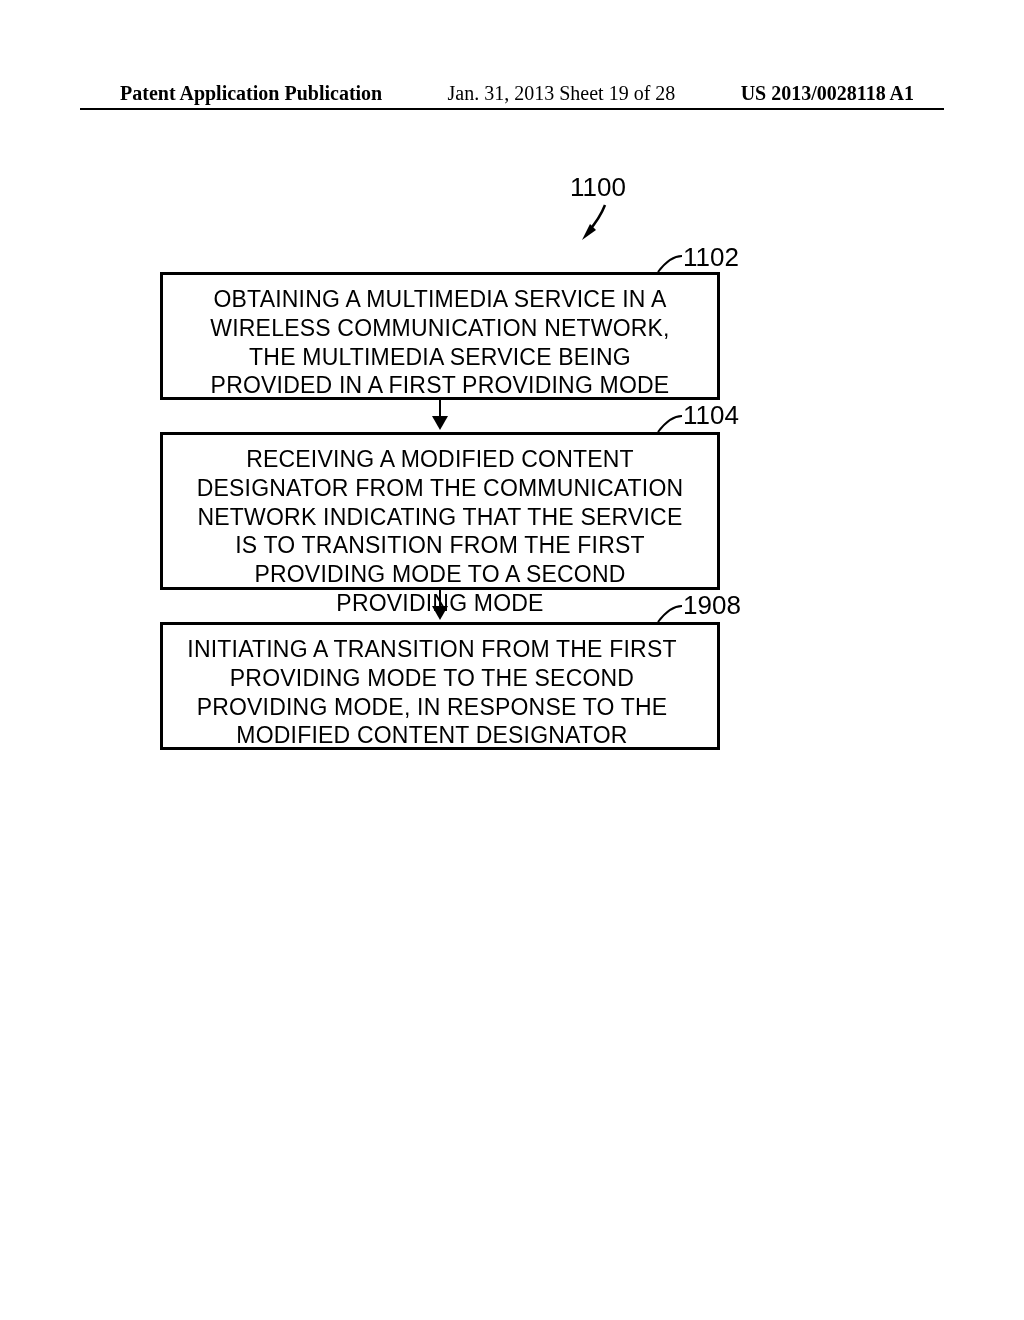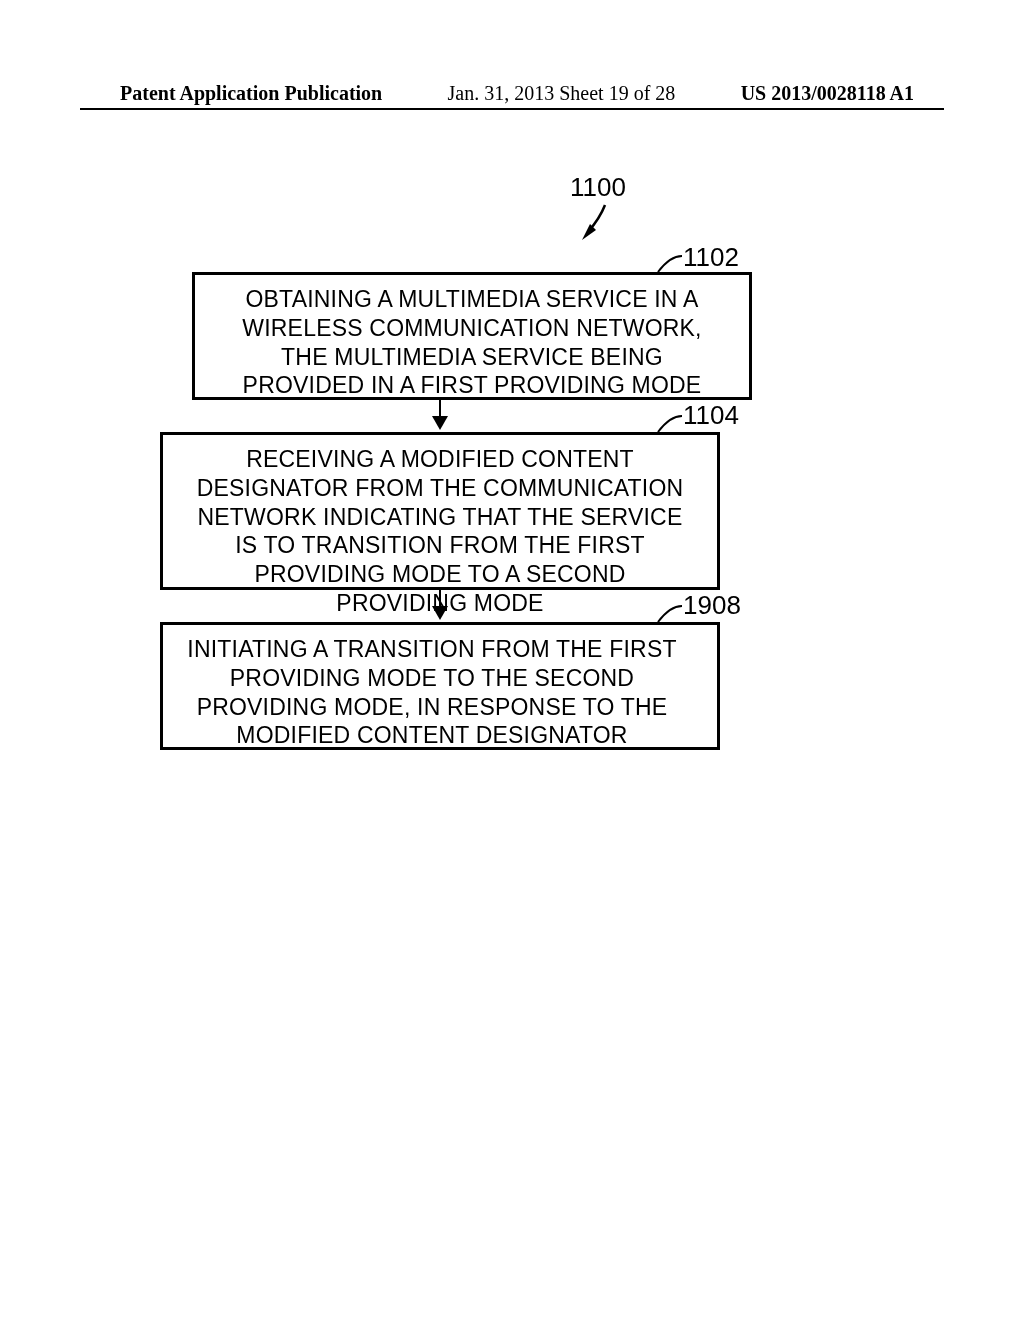--- a/index.html
+++ b/index.html
@@ -40,21 +40,21 @@
     <svg style="position:absolute; top:40px; left:560px;" width="70" height="50">
       <path d="M 45 5 Q 40 18 28 32" stroke="#000" stroke-width="2.5" fill="none"></path>
       <polygon points="22,40 36,30 30,24" fill="#000"></polygon>
     </svg>
 
     <div class="refnum" style="top: 64px; left: 683px; margin-top: 18px;">1102</div>
     <svg style="position:absolute; top:86px; left:652px;" width="36" height="30">
       <path d="M 30 10 Q 18 10 6 26" stroke="#000" stroke-width="2" fill="none"></path>
     </svg>
 
-    <div class="box" style="top: 112px; left: 160px; width: 560px; height: 128px; margin-left: 32px;">
+    <div class="box" style="top: 112px; left: 160px; width: 560px; height: 128px;">
       <span>OBTAINING A MULTIMEDIA SERVICE IN A WIRELESS COMMUNICATION NETWORK, THE MULTIMEDIA SERVICE BEING PROVIDED IN A FIRST PROVIDING MODE</span>
     </div>
 
     <div style="position:absolute; top:240px; left:160px; width:560px; height:32px;">
       <div class="arrow-line" style="top:0; height:18px;"></div>
       <div class="arrow-head" style="top:16px;"></div>
     </div>
 
     <div class="refnum" style="top: 240px; left: 683px;">1104</div>
     <svg style="position:absolute; top:246px; left:652px;" width="36" height="30">

